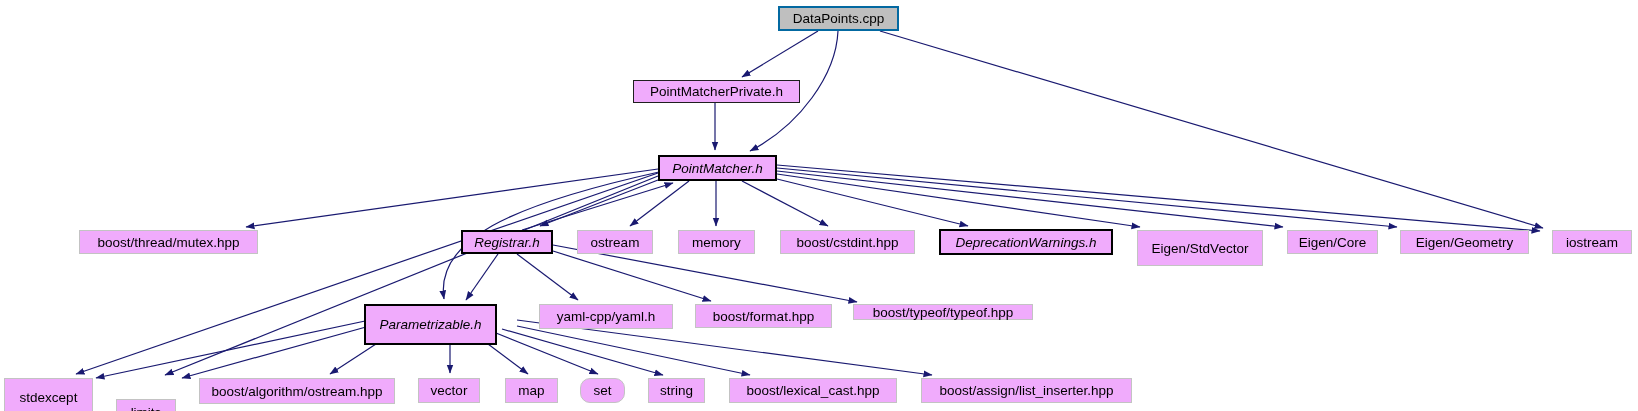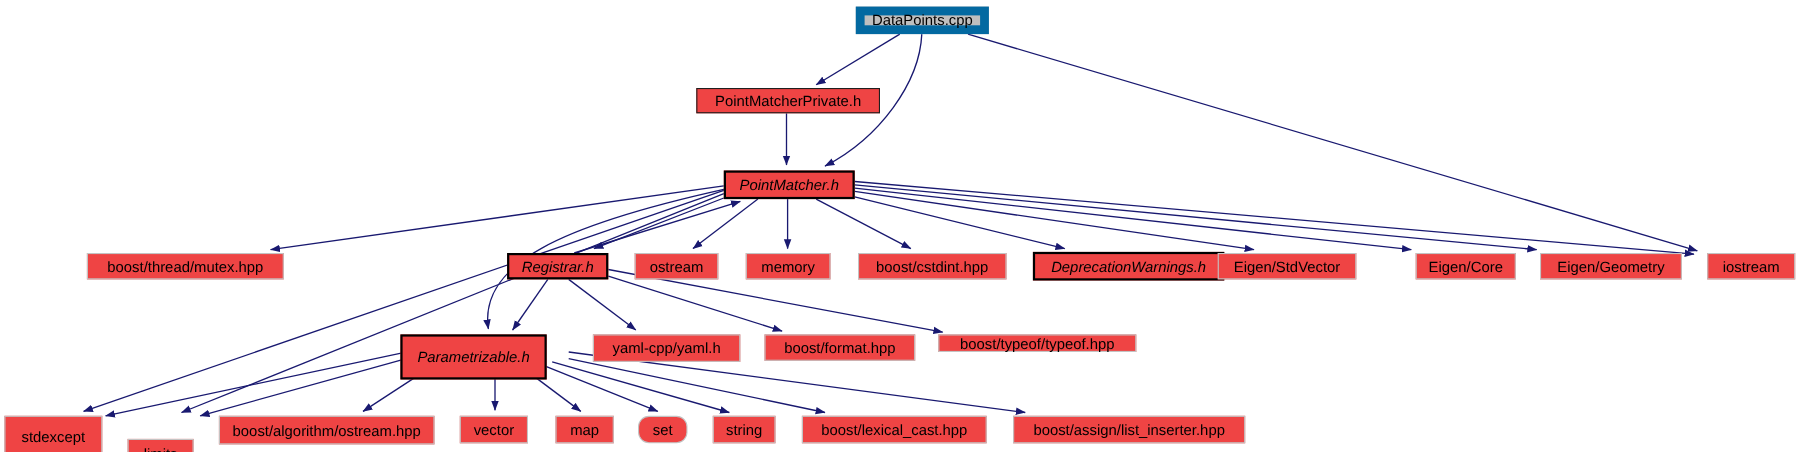--- a/index.html
+++ b/index.html
@@ -1,22 +1,22 @@
 <!DOCTYPE html>
 <html><head>
 <meta charset="utf-8">
 <style>
   html,body{margin:0;padding:0;background:#ffffff;}
   #canvas{position:relative;width:1638px;height:411px;background:#ffffff;overflow:hidden;
           font-family:"Liberation Sans", sans-serif;}
   #edge-layer{position:absolute;left:0;top:0;width:1638px;height:411px;}
-  .node{position:absolute;box-sizing:border-box;background:#ef4444;border:1px solid #c3c3c3;
+  .node{position:absolute;box-sizing:border-box;background:#f0abfc;border:1px solid #c3c3c3;
         display:flex;align-items:center;justify-content:center;white-space:nowrap;
         font-size:13.5px;color:#000000;z-index:2;}
-  .node.root{background:#bfbfbf;border:8px solid #0369a1;text-align:center;}
+  .node.root{background:#bfbfbf;border:2px solid #0369a1;text-align:center;}
   .node.doc{border:1px solid #1f1f1f;}
   .node.doc-bold{border:2px solid #000000;font-style:italic;}
 </style>
 </head>
 <body>
 
 <div id="canvas">
   <svg id="edge-layer" width="1638" height="411" viewBox="0 0 1638 411" xmlns="http://www.w3.org/2000/svg">
     <defs>
       <marker id="arrow" markerWidth="10" markerHeight="8" refX="8.5" refY="4" orient="auto" markerUnits="userSpaceOnUse">
@@ -60,21 +60,21 @@
   <div id="nodes">
       <div class="node root" style="left: 778px; top: 6px; width: 121px; height: 25px;">DataPoints.cpp</div>
       <div class="node doc" style="left: 633px; top: 80px; width: 167px; height: 23px;">PointMatcherPrivate.h</div>
       <div class="node doc-bold" style="left: 658px; top: 155px; width: 119px; height: 26px;">PointMatcher.h</div>
       <div class="node plain" style="left: 79px; top: 230px; width: 179px; height: 24px;">boost/thread/mutex.hpp</div>
       <div class="node doc-bold" style="left: 461px; top: 230px; width: 92px; height: 24px;">Registrar.h</div>
       <div class="node plain" style="left: 577px; top: 230px; width: 76px; height: 24px;">ostream</div>
       <div class="node plain" style="left: 678px; top: 230px; width: 77px; height: 24px;">memory</div>
       <div class="node plain" style="left: 780px; top: 230px; width: 135px; height: 24px;">boost/cstdint.hpp</div>
       <div class="node doc-bold" style="left: 939px; top: 229px; width: 174px; height: 26px;">DeprecationWarnings.h</div>
-      <div class="node plain" style="left: 1107px; top: 230px; width: 126px; height: 24px;">Eigen/StdVector</div>
+      <div class="node plain" style="left: 1137px; top: 230px; width: 126px; height: 36px;">Eigen/StdVector</div>
       <div class="node plain" style="left: 1287px; top: 230px; width: 91px; height: 24px;">Eigen/Core</div>
       <div class="node plain" style="left: 1400px; top: 230px; width: 129px; height: 24px;">Eigen/Geometry</div>
       <div class="node plain" style="left: 1552px; top: 230px; width: 80px; height: 24px;">iostream</div>
       <div class="node doc-bold" style="left: 364px; top: 304px; width: 133px; height: 41px;">Parametrizable.h</div>
       <div class="node plain" style="left: 539px; top: 304px; width: 134px; height: 25px;">yaml-cpp/yaml.h</div>
       <div class="node plain" style="left: 695px; top: 304px; width: 137px; height: 24px;">boost/format.hpp</div>
       <div class="node plain" style="left: 853px; top: 304px; width: 180px; height: 16px;">boost/typeof/typeof.hpp</div>
       <div class="node plain" style="left: 4px; top: 378px; width: 89px; height: 38px;">stdexcept</div>
       <div class="node plain" style="left: 116px; top: 399px; width: 60px; height: 26px;">limits</div>
       <div class="node plain" style="left: 199px; top: 378px; width: 196px; height: 26px;">boost/algorithm/ostream.hpp</div>

